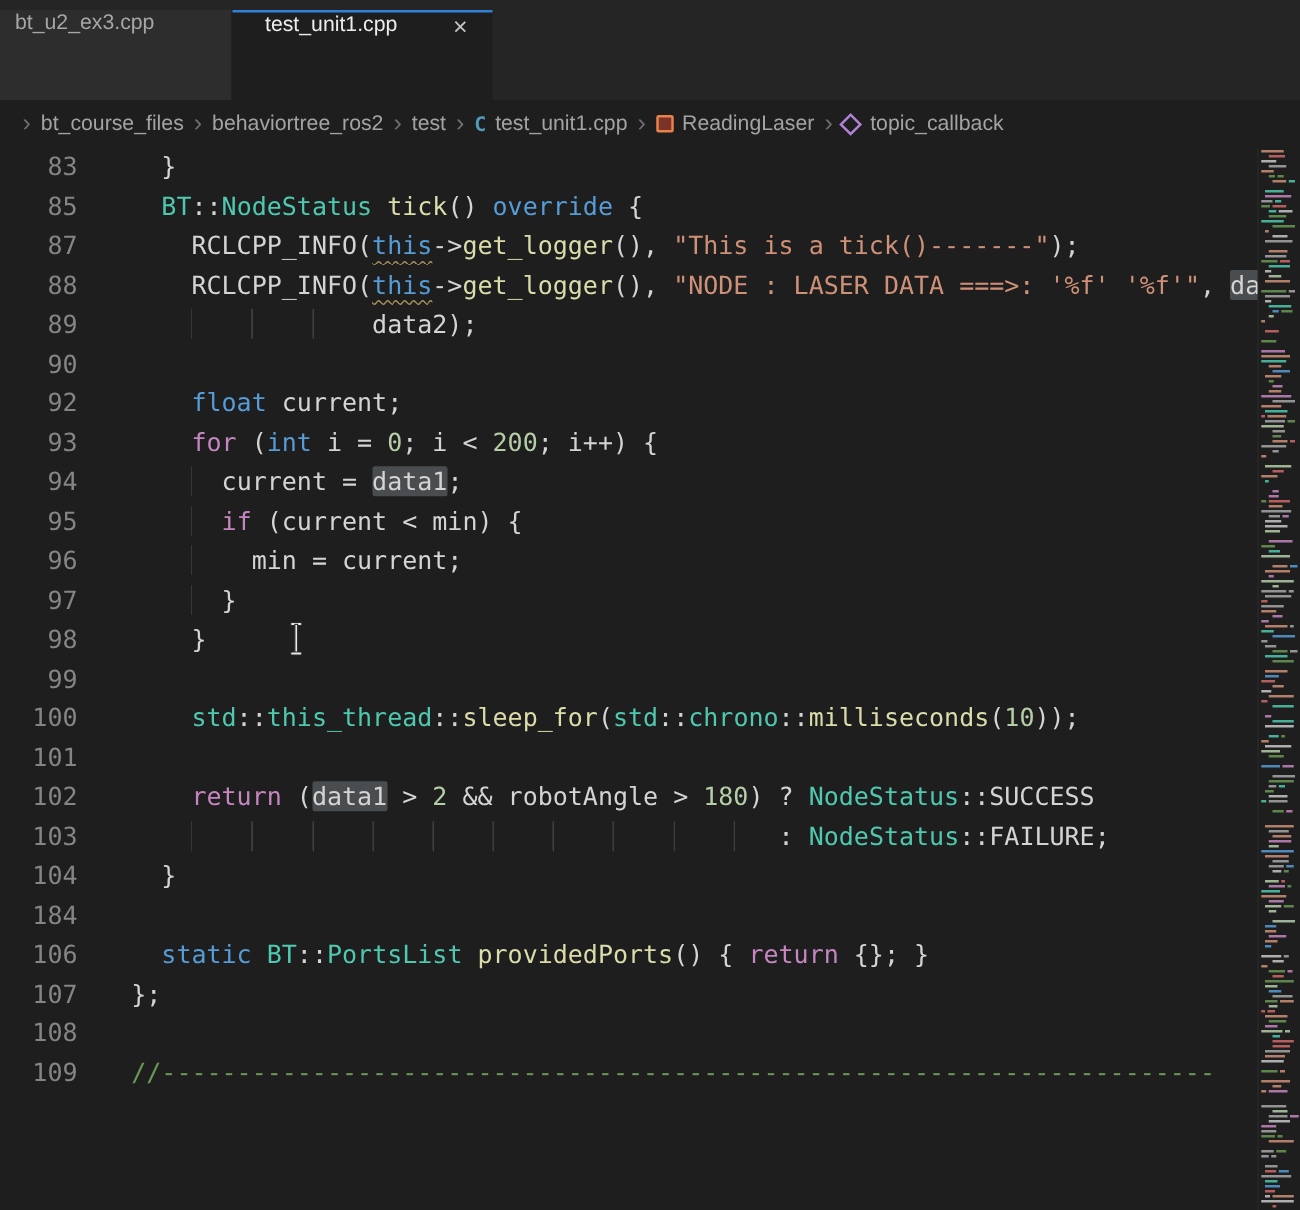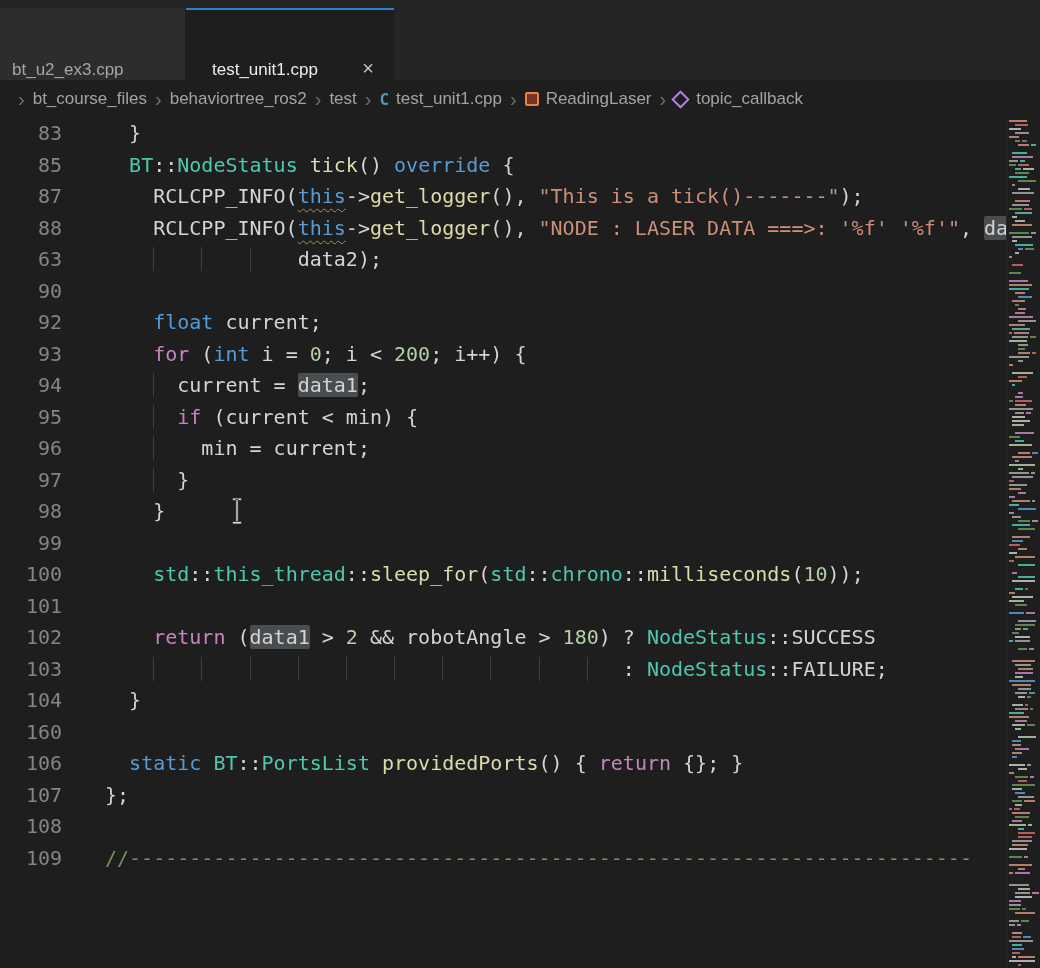--- a/index.html
+++ b/index.html
@@ -1,21 +1,21 @@
 <!DOCTYPE html>
 <html style="--c-accent: #2f81d8; --c-background: #1e1e1e; --c-tab_bar: #252526; --c-text: #d4d4d4; --c-line_number: #858585; --c-keyword: #569cd6; --c-control: #c586c0; --c-type: #4ec9b0; --c-function: #dcdcaa; --c-string: #ce9178; --c-number: #b5cea8; --c-comment: #6a9955; --c-highlight_bg: #4a4d50;"><head>
 <meta charset="utf-8">
 <style>
   html,body{margin:0;padding:0}
   body{width:1040px;height:968px;overflow:hidden;background:#1e1e1e;font-family:"Liberation Sans",sans-serif}
   .app{position:relative;width:1040px;height:968px;background:var(--c-background,#1e1e1e)}
 
   
   .tabbar{height:80px;background:var(--c-tab_bar,#252526);display:flex;box-sizing:border-box;padding-top:8px}
-  .tab{height:72px;display:flex;align-items:flex-end;box-sizing:border-box;cursor:default}
+  .tab{height:72px;display:flex;align-items:flex-start;box-sizing:border-box;cursor:default}
   .tab.inactive{width:186px;background:#2d2d2d;color:#a6a6a6;padding-left:12px;border-right:1px solid #1f1f1f}
   .tab.active{width:208px;background:var(--c-background,#1e1e1e);color:#ececec;padding-left:26px;padding-right:16px;
     border-top:2.5px solid var(--c-accent,#2f81d8);justify-content:space-between}
   .tab-label{font-size:17px;white-space:nowrap}
   .tab-close{color:#c5c5c5;font-size:20px;line-height:1;padding:2px 4px}
 
   
   .breadcrumbs{height:38px;width:1007px;display:flex;align-items:center;background:var(--c-background,#1e1e1e);
     color:#a3a3a3;font-size:17px;padding-left:10px;overflow:hidden;white-space:nowrap;box-sizing:border-box}
   .bc-sep{color:#707070;margin:0 8px;font-size:20px;line-height:1;flex:none}
@@ -98,36 +98,36 @@
         <span class="bc-label">topic_callback</span>
       </span>
     </div>
 
   <div class="editor">
     <div class="code">
         <div class="line"><div class="gutter">83</div><div class="ltext"><span class="ind">  </span><span class="tk-p">}</span></div></div>
         <div class="line"><div class="gutter">85</div><div class="ltext"><span class="ind">  </span><span class="tk-t">BT</span><span class="tk-p">::</span><span class="tk-t">NodeStatus</span><span class="tk-p"> </span><span class="tk-f">tick</span><span class="tk-p">() </span><span class="tk-k">override</span><span class="tk-p"> {</span></div></div>
         <div class="line"><div class="gutter">87</div><div class="ltext"><span class="ind">    </span><span class="tk-p">RCLCPP_INFO(</span><span class="tk-th">this</span><span class="tk-p">-&gt;</span><span class="tk-f">get_logger</span><span class="tk-p">(), </span><span class="tk-s">"This is a tick()-------"</span><span class="tk-p">);</span></div></div>
         <div class="line"><div class="gutter">88</div><div class="ltext"><span class="ind">    </span><span class="tk-p">RCLCPP_INFO(</span><span class="tk-th">this</span><span class="tk-p">-&gt;</span><span class="tk-f">get_logger</span><span class="tk-p">(), </span><span class="tk-s">"NODE : LASER DATA ===&gt;: '%f' '%f'"</span><span class="tk-p">, </span><span class="tk-hl">data1</span></div></div>
-        <div class="line"><div class="gutter">63</div><div class="ltext"><span class="ind">    </span><span class="ind g">    </span><span class="ind g">    </span><span class="ind g">    </span><span class="tk-p">data2);</span></div></div>
+        <div class="line"><div class="gutter">89</div><div class="ltext"><span class="ind">    </span><span class="ind g">    </span><span class="ind g">    </span><span class="ind g">    </span><span class="tk-p">data2);</span></div></div>
         <div class="line"><div class="gutter">90</div><div class="ltext"></div></div>
         <div class="line"><div class="gutter">92</div><div class="ltext"><span class="ind">    </span><span class="tk-k">float</span><span class="tk-p"> current;</span></div></div>
         <div class="line"><div class="gutter">93</div><div class="ltext"><span class="ind">    </span><span class="tk-c">for</span><span class="tk-p"> (</span><span class="tk-k">int</span><span class="tk-p"> i = </span><span class="tk-n">0</span><span class="tk-p">; i &lt; </span><span class="tk-n">200</span><span class="tk-p">; i++) {</span></div></div>
         <div class="line"><div class="gutter">94</div><div class="ltext"><span class="ind">    </span><span class="ind g">  </span><span class="tk-p">current = </span><span class="tk-hl">data1</span><span class="tk-p">;</span></div></div>
         <div class="line"><div class="gutter">95</div><div class="ltext"><span class="ind">    </span><span class="ind g">  </span><span class="tk-c">if</span><span class="tk-p"> (current &lt; min) {</span></div></div>
         <div class="line"><div class="gutter">96</div><div class="ltext"><span class="ind">    </span><span class="ind g">    </span><span class="tk-p">min = current;</span></div></div>
         <div class="line"><div class="gutter">97</div><div class="ltext"><span class="ind">    </span><span class="ind g">  </span><span class="tk-p">}</span></div></div>
         <div class="line"><div class="gutter">98</div><div class="ltext"><span class="ind">    </span><span class="tk-p">}</span></div></div>
         <div class="line"><div class="gutter">99</div><div class="ltext"></div></div>
         <div class="line"><div class="gutter">100</div><div class="ltext"><span class="ind">    </span><span class="tk-t">std</span><span class="tk-p">::</span><span class="tk-t">this_thread</span><span class="tk-p">::</span><span class="tk-f">sleep_for</span><span class="tk-p">(</span><span class="tk-t">std</span><span class="tk-p">::</span><span class="tk-t">chrono</span><span class="tk-p">::</span><span class="tk-f">milliseconds</span><span class="tk-p">(</span><span class="tk-n">10</span><span class="tk-p">));</span></div></div>
         <div class="line"><div class="gutter">101</div><div class="ltext"></div></div>
         <div class="line"><div class="gutter">102</div><div class="ltext"><span class="ind">    </span><span class="tk-c">return</span><span class="tk-p"> (</span><span class="tk-hl">data1</span><span class="tk-p"> &gt; </span><span class="tk-n">2</span><span class="tk-p"> &amp;&amp; robotAngle &gt; </span><span class="tk-n">180</span><span class="tk-p">) ? </span><span class="tk-t">NodeStatus</span><span class="tk-p">::SUCCESS</span></div></div>
         <div class="line"><div class="gutter">103</div><div class="ltext"><span class="ind">    </span><span class="ind g">    </span><span class="ind g">    </span><span class="ind g">    </span><span class="ind g">    </span><span class="ind g">    </span><span class="ind g">    </span><span class="ind g">    </span><span class="ind g">    </span><span class="ind g">    </span><span class="ind g">   </span><span class="tk-p">: </span><span class="tk-t">NodeStatus</span><span class="tk-p">::FAILURE;</span></div></div>
         <div class="line"><div class="gutter">104</div><div class="ltext"><span class="ind">  </span><span class="tk-p">}</span></div></div>
-        <div class="line"><div class="gutter">160</div><div class="ltext"></div></div>
+        <div class="line"><div class="gutter">184</div><div class="ltext"></div></div>
         <div class="line"><div class="gutter">106</div><div class="ltext"><span class="ind">  </span><span class="tk-k">static</span><span class="tk-p"> </span><span class="tk-t">BT</span><span class="tk-p">::</span><span class="tk-t">PortsList</span><span class="tk-p"> </span><span class="tk-f">providedPorts</span><span class="tk-p">() { </span><span class="tk-c">return</span><span class="tk-p"> {}; }</span></div></div>
         <div class="line"><div class="gutter">107</div><div class="ltext"><span class="tk-p">};</span></div></div>
         <div class="line"><div class="gutter">108</div><div class="ltext"></div></div>
         <div class="line"><div class="gutter">109</div><div class="ltext"><span class="tk-m">//----------------------------------------------------------------------</span></div></div>
       </div>
 
     <svg class="ibeam" width="16" height="30" viewBox="0 0 16 30">
       <g fill="#e8e8e8" stroke="#2a2a2a" stroke-width="0.9">
         <rect x="3.5" y="2" width="9" height="2.4" rx="1"></rect>
         <rect x="6.9" y="3.5" width="2.2" height="23"></rect>

